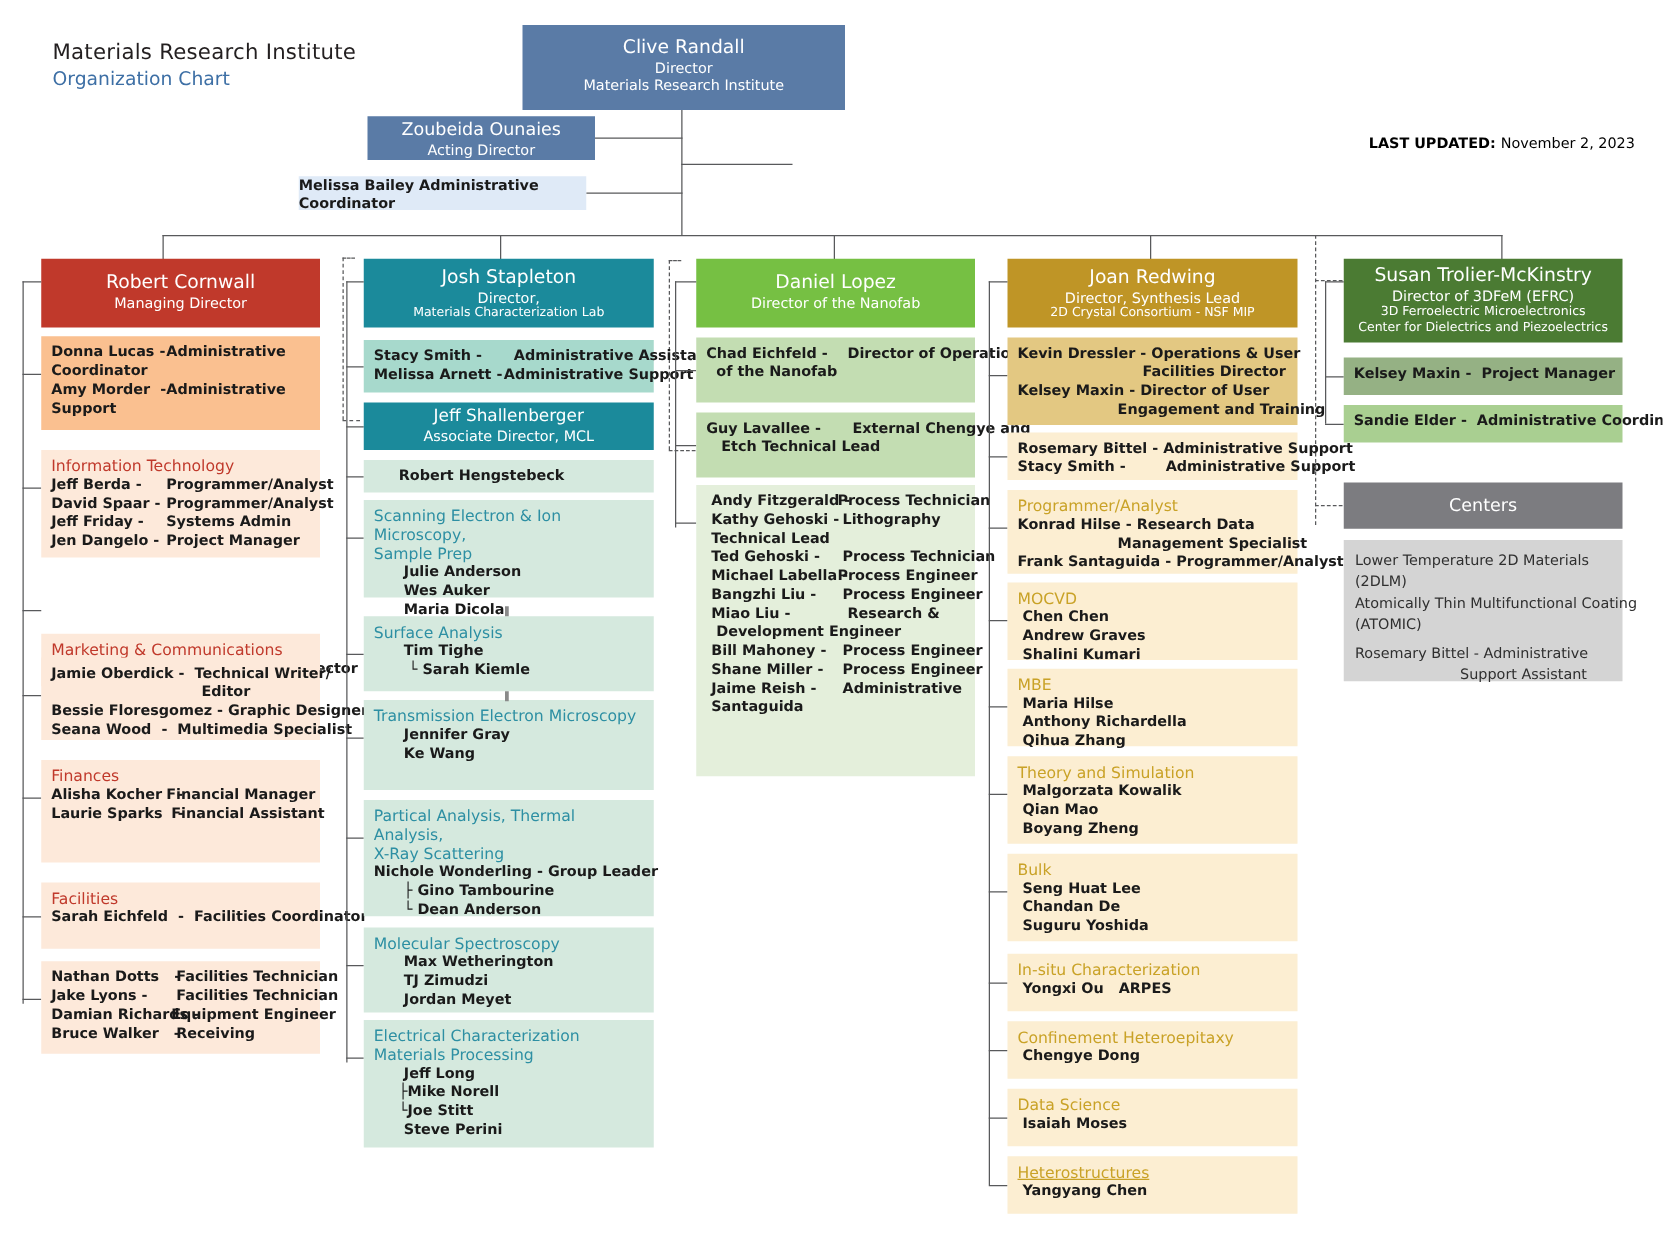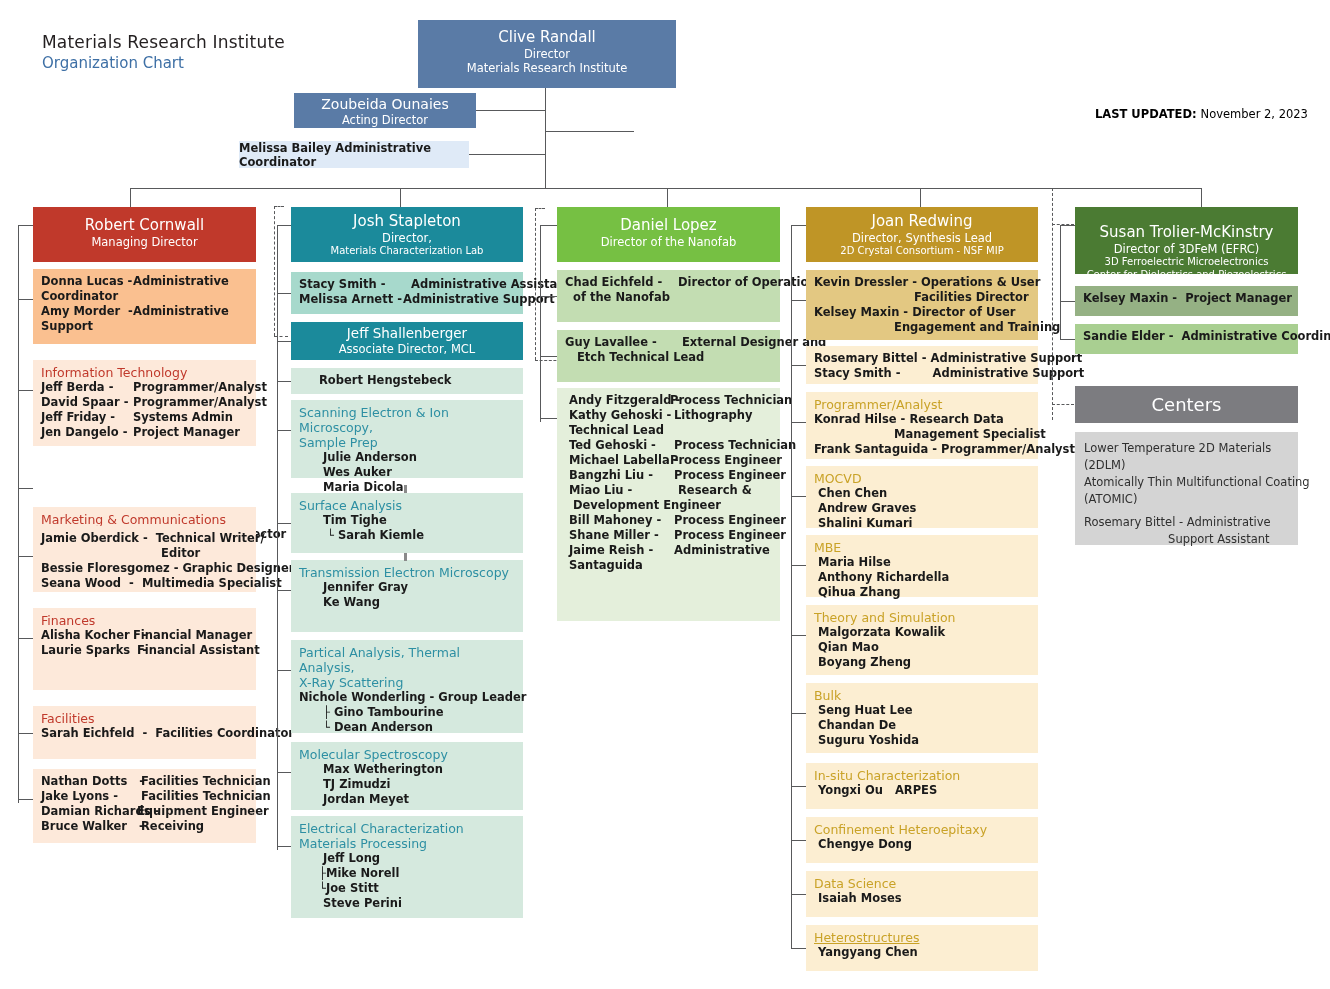--- a/index.html
+++ b/index.html
@@ -375,21 +375,21 @@
         </div>
         <div class="rows r">
           <span class="nm"></span>
           <span class="rl">  of the Nanofab</span>
         </div>
       </div>
       <div class="ln lnh abs" style="left:540px;top:356px;width:17px;"></div>
       <div class="abs box c3-a" style="left:557px;top:330px;width:223px;height:52px;padding:5px 6px 4px 8px;">
         <div class="rows r">
           <span class="nm" style="width: 105px; flex: 0 0 auto;">Guy Lavallee -</span>
-          <span class="rl">   External Designer and</span>
+          <span class="rl">   External Chengye and</span>
         </div>
         <div class="rows r">
           <span class="nm"></span>
           <span class="rl">   Etch Technical Lead</span>
         </div>
       </div>
       <div class="ln lnh abs" style="left:540px;top:418px;width:17px;"></div>
       <div class="abs box c3-b" style="left:557px;top:388px;width:223px;height:233px;padding:5px 6px 4px 8px;">
         <div class="rows r">
           <span class="nm" style="width: 105px; flex: 0 0 auto;"> Andy Fitzgerald -</span>
@@ -582,21 +582,21 @@
         </div>
       </div>
       <div class="ln lnh abs" style="left:791px;top:948px;width:15px;"></div>
       <div class="abs box c4-b" style="left:806px;top:925px;width:232px;height:46px;padding:5px 6px 4px 8px;">
         <div class="grp-title c4-title" style="line-height: 15px; text-decoration: underline;">Heterostructures</div>
         <div class="rows r">
           <span class="nm"> Yangyang Chen</span>
           <span class="rl"></span>
         </div>
       </div>
-      <div class="abs box hdr c5-head" style="left:1075px;top:207px;width:223px;height:67px;padding-top:16px;">
+      <div class="abs box hdr c5-head" style="left:1075px;top:207px;width:223px;height:67px;padding-top:4px;">
         <div class="n">Susan Trolier-McKinstry</div>
         <div class="t">Director of 3DFeM (EFRC)</div>
         <div class="t2">3D Ferroelectric Microelectronics</div>
         <div class="t2">Center for Dielectrics and Piezoelectrics</div>
       </div>
       <div class="ln lnv abs" style="left:1060px;top:225px;height:114px;"></div>
       <div class="ln lnh abs" style="left:1060px;top:225px;width:15px;"></div>
       <div class="ln lnh abs" style="left:1060px;top:301px;width:15px;"></div>
       <div class="abs box c5-a" style="left:1075px;top:286px;width:223px;height:30px;padding:5px 6px 4px 8px;">
         <div class="rows r">
@@ -605,21 +605,21 @@
         </div>
       </div>
       <div class="ln lnh abs" style="left:1060px;top:339px;width:15px;"></div>
       <div class="abs box c5-b" style="left:1075px;top:324px;width:223px;height:30px;padding:5px 6px 4px 8px;">
         <div class="rows r">
           <span class="nm">Sandie Elder -  Administrative Coordinator</span>
           <span class="rl"></span>
         </div>
       </div>
       <div class="abs box hdr c5-grayhead" style="left:1075px;top:386px;width:223px;height:37px;display:flex;align-items:center;justify-content:center;">
-        <span style="font-size: 18px;">Centers</span>
+        <span style="font-size: 14px;">Centers</span>
       </div>
       <div class="abs box c5-gray" style="left:1075px;top:432px;width:223px;height:113px;padding:8px 6px 4px 9px;">
         <div class="plain" style="font-size: 11.5px; line-height: 17px; white-space: pre;">Lower Temperature 2D Materials</div>
         <div class="plain" style="font-size: 11.5px; line-height: 17px; white-space: pre;">(2DLM)</div>
         <div class="plain" style="font-size: 11.5px; line-height: 17px; white-space: pre;">Atomically Thin Multifunctional Coating</div>
         <div class="plain" style="font-size: 11.5px; line-height: 17px; white-space: pre;">(ATOMIC)</div>
         <div class="plain" style="font-size: 11.5px; line-height: 17px; white-space: pre; margin-top: 6px;">Rosemary Bittel - Administrative</div>
         <div class="plain" style="font-size: 11.5px; line-height: 17px; white-space: pre;">                       Support Assistant</div>
       </div>
     </div>

